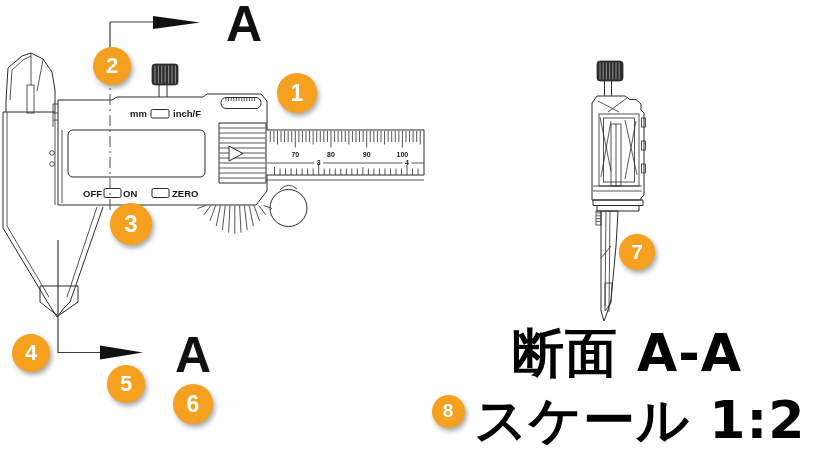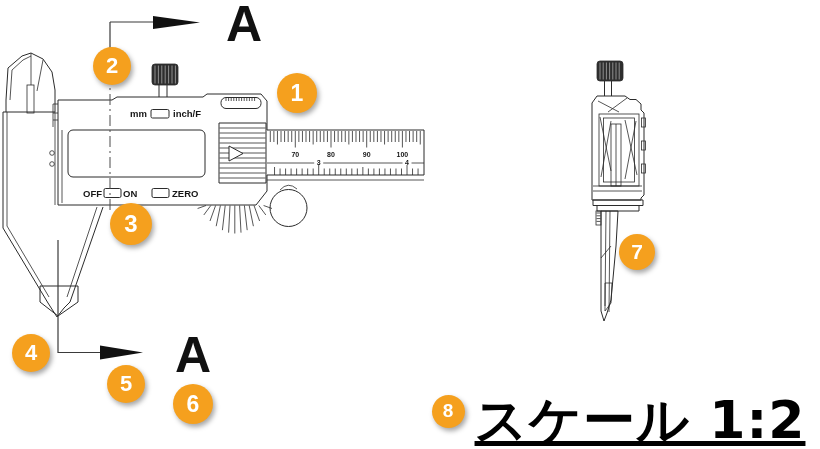--- a/index.html
+++ b/index.html
@@ -280,21 +280,22 @@
         <path class="thin" d="M606,211 L605,306 M610,211 L609,312"></path>
         <path class="thin" d="M601,258 L611,246"></path>
         <path class="thin" d="M605,283 L612,283 L611,303 L605,311 Z"></path>
       </g>
     </g>
   </svg>
 
   <div class="bigA" style="left:244px;top:24px;">A</div>
   <div class="bigA" style="left:193px;top:355px;">A</div>
 
-  <div class="jp" style="left:640px;top:420px;text-decoration:underline;">スケール 1:2</div>
+  <div class="jp" style="left:627px;top:353px;">断面 A-A</div>
+  <div class="jp" style="left:640px;top:420px;">スケール 1:2</div>
 
   <div id="badge-layer">
       <div class="badge" style="left: 277px; top: 73px; width: 40px; height: 40px; font-size: 23px; background: rgb(245, 160, 30);">1</div>
       <div class="badge" style="left: 93px; top: 47px; width: 38px; height: 38px; font-size: 22px; background: rgb(245, 160, 30);">2</div>
       <div class="badge" style="left: 110px; top: 203px; width: 42px; height: 42px; font-size: 24px; background: rgb(245, 160, 30);">3</div>
       <div class="badge" style="left: 12px; top: 334px; width: 38px; height: 38px; font-size: 22px; background: rgb(245, 160, 30);">4</div>
       <div class="badge" style="left: 107px; top: 365px; width: 38px; height: 38px; font-size: 22px; background: rgb(245, 160, 30);">5</div>
       <div class="badge" style="left: 173px; top: 384px; width: 40px; height: 40px; font-size: 23px; background: rgb(245, 160, 30);">6</div>
       <div class="badge" style="left: 619px; top: 234px; width: 36px; height: 36px; font-size: 21px; background: rgb(245, 160, 30);">7</div>
       <div class="badge" style="left: 431.5px; top: 394.5px; width: 33px; height: 33px; font-size: 19px; background: rgb(245, 160, 30);">8</div>

